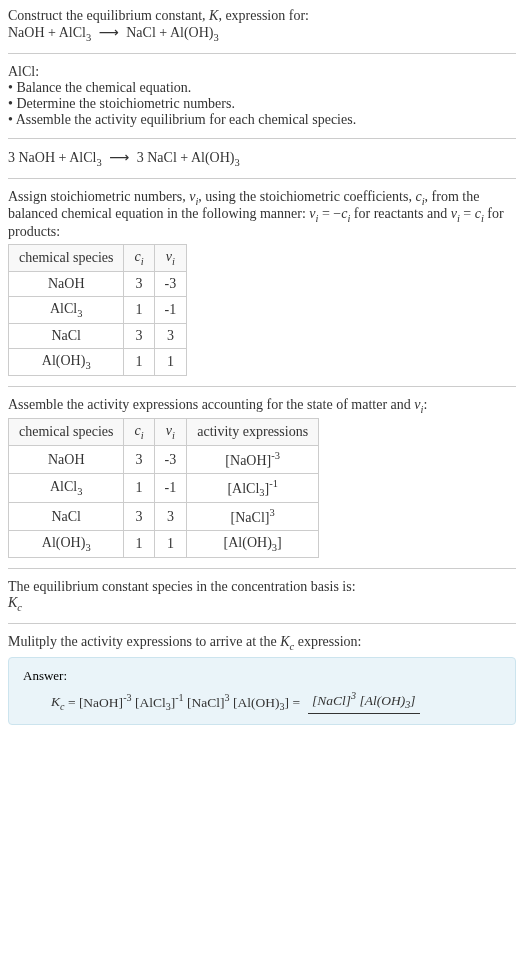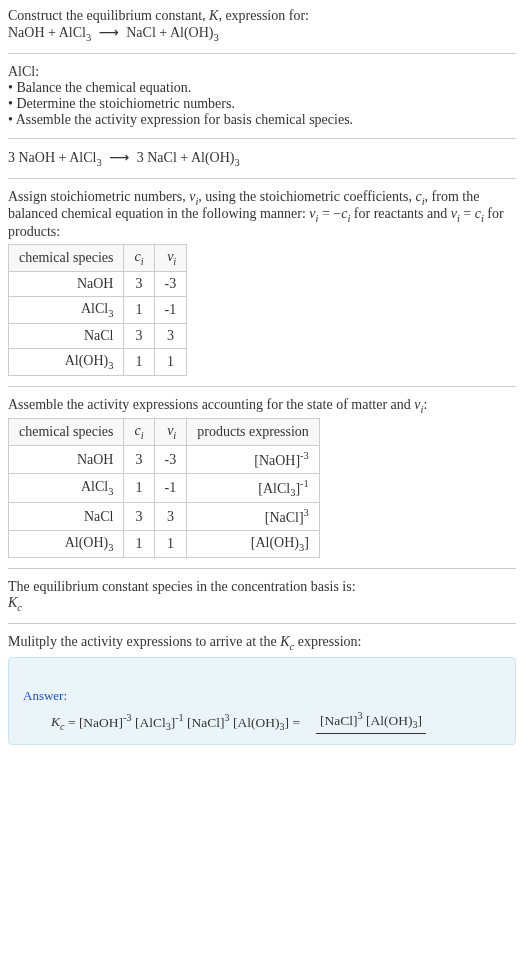--- a/index.html
+++ b/index.html
@@ -31,54 +31,54 @@
       vertical-align: super;
     }
     table {
       border-collapse: collapse;
       margin-top: 4px;
       margin-bottom: 4px;
     }
     th, td {
       border: 1px solid #ccc;
       padding: 4px 10px;
-      text-align: right;
+      text-align: center;
       font-weight: normal;
     }
     th {
       background: #f8f8f8;
     }
     td.center {
       text-align: center;
     }
     .answer-box {
       background: #eaf4f9;
       border: 1px solid #cce4ee;
       border-radius: 4px;
       padding: 10px 14px;
       margin-top: 6px;
     }
     .answer-label {
       font-size: 13px;
-      color: #1d4ed8;
+      color: #000000;
       margin-bottom: 6px;
-      margin-top: 20px;
     }
     .kc-line {
       display: flex;
       align-items: center;
       flex-wrap: nowrap;
       font-size: 13.5px;
     }
     .frac {
       display: inline-flex;
       flex-direction: column;
       align-items: center;
       vertical-align: middle;
-      margin: 0 16px;
+      margin: 0 8px;
+      font-style: italic;
     }
     .frac .num {
       border-bottom: 1px solid #333;
       padding: 0 4px 2px 4px;
     }
     .frac .den {
       padding: 2px 4px 0 4px;
     }
     .italic {
       font-style: italic;
@@ -95,21 +95,21 @@
   <div>Construct the equilibrium constant, <span class="italic">K</span>, expression for:</div>
   <div class="eq">NaOH + AlCl<sub>3</sub> <span class="arrow">⟶</span> NaCl + Al(OH)<sub>3</sub></div>
 </div>
 
 <hr>
 
 <div class="section">
   <div>AlCl:</div>
   <div>• Balance the chemical equation.</div>
   <div>• Determine the stoichiometric numbers.</div>
-  <div>• Assemble the activity expression for basis chemical species.</div>
+  <div>• Assemble the activity equilibrium for each chemical species.</div>
 </div>
 
 <hr>
 
 <div class="section">
   <div class="eq">3 NaOH + AlCl<sub>3</sub> <span class="arrow">⟶</span> 3 NaCl + Al(OH)<sub>3</sub></div>
 </div>
 
 <hr>
 
@@ -149,21 +149,21 @@
 <hr>
 
 <div class="section">
   <div>Assemble the activity expressions accounting for the state of matter and <span class="italic">ν<sub>i</sub></span>:</div>
   <table>
     <tbody>
         <tr>
       <th>chemical species</th>
       <th><span class="italic">c<sub>i</sub></span></th>
       <th><span class="italic">ν<sub>i</sub></span></th>
-      <th>products expression</th>
+      <th>activity expressions</th>
     </tr>
     <tr>
           <td>NaOH</td>
           <td class="center">3</td>
           <td class="center">-3</td>
           <td>[NaOH]<sup>-3</sup></td>
         </tr>
     <tr>
           <td>AlCl<sub>3</sub></td>
           <td class="center">1</td>

